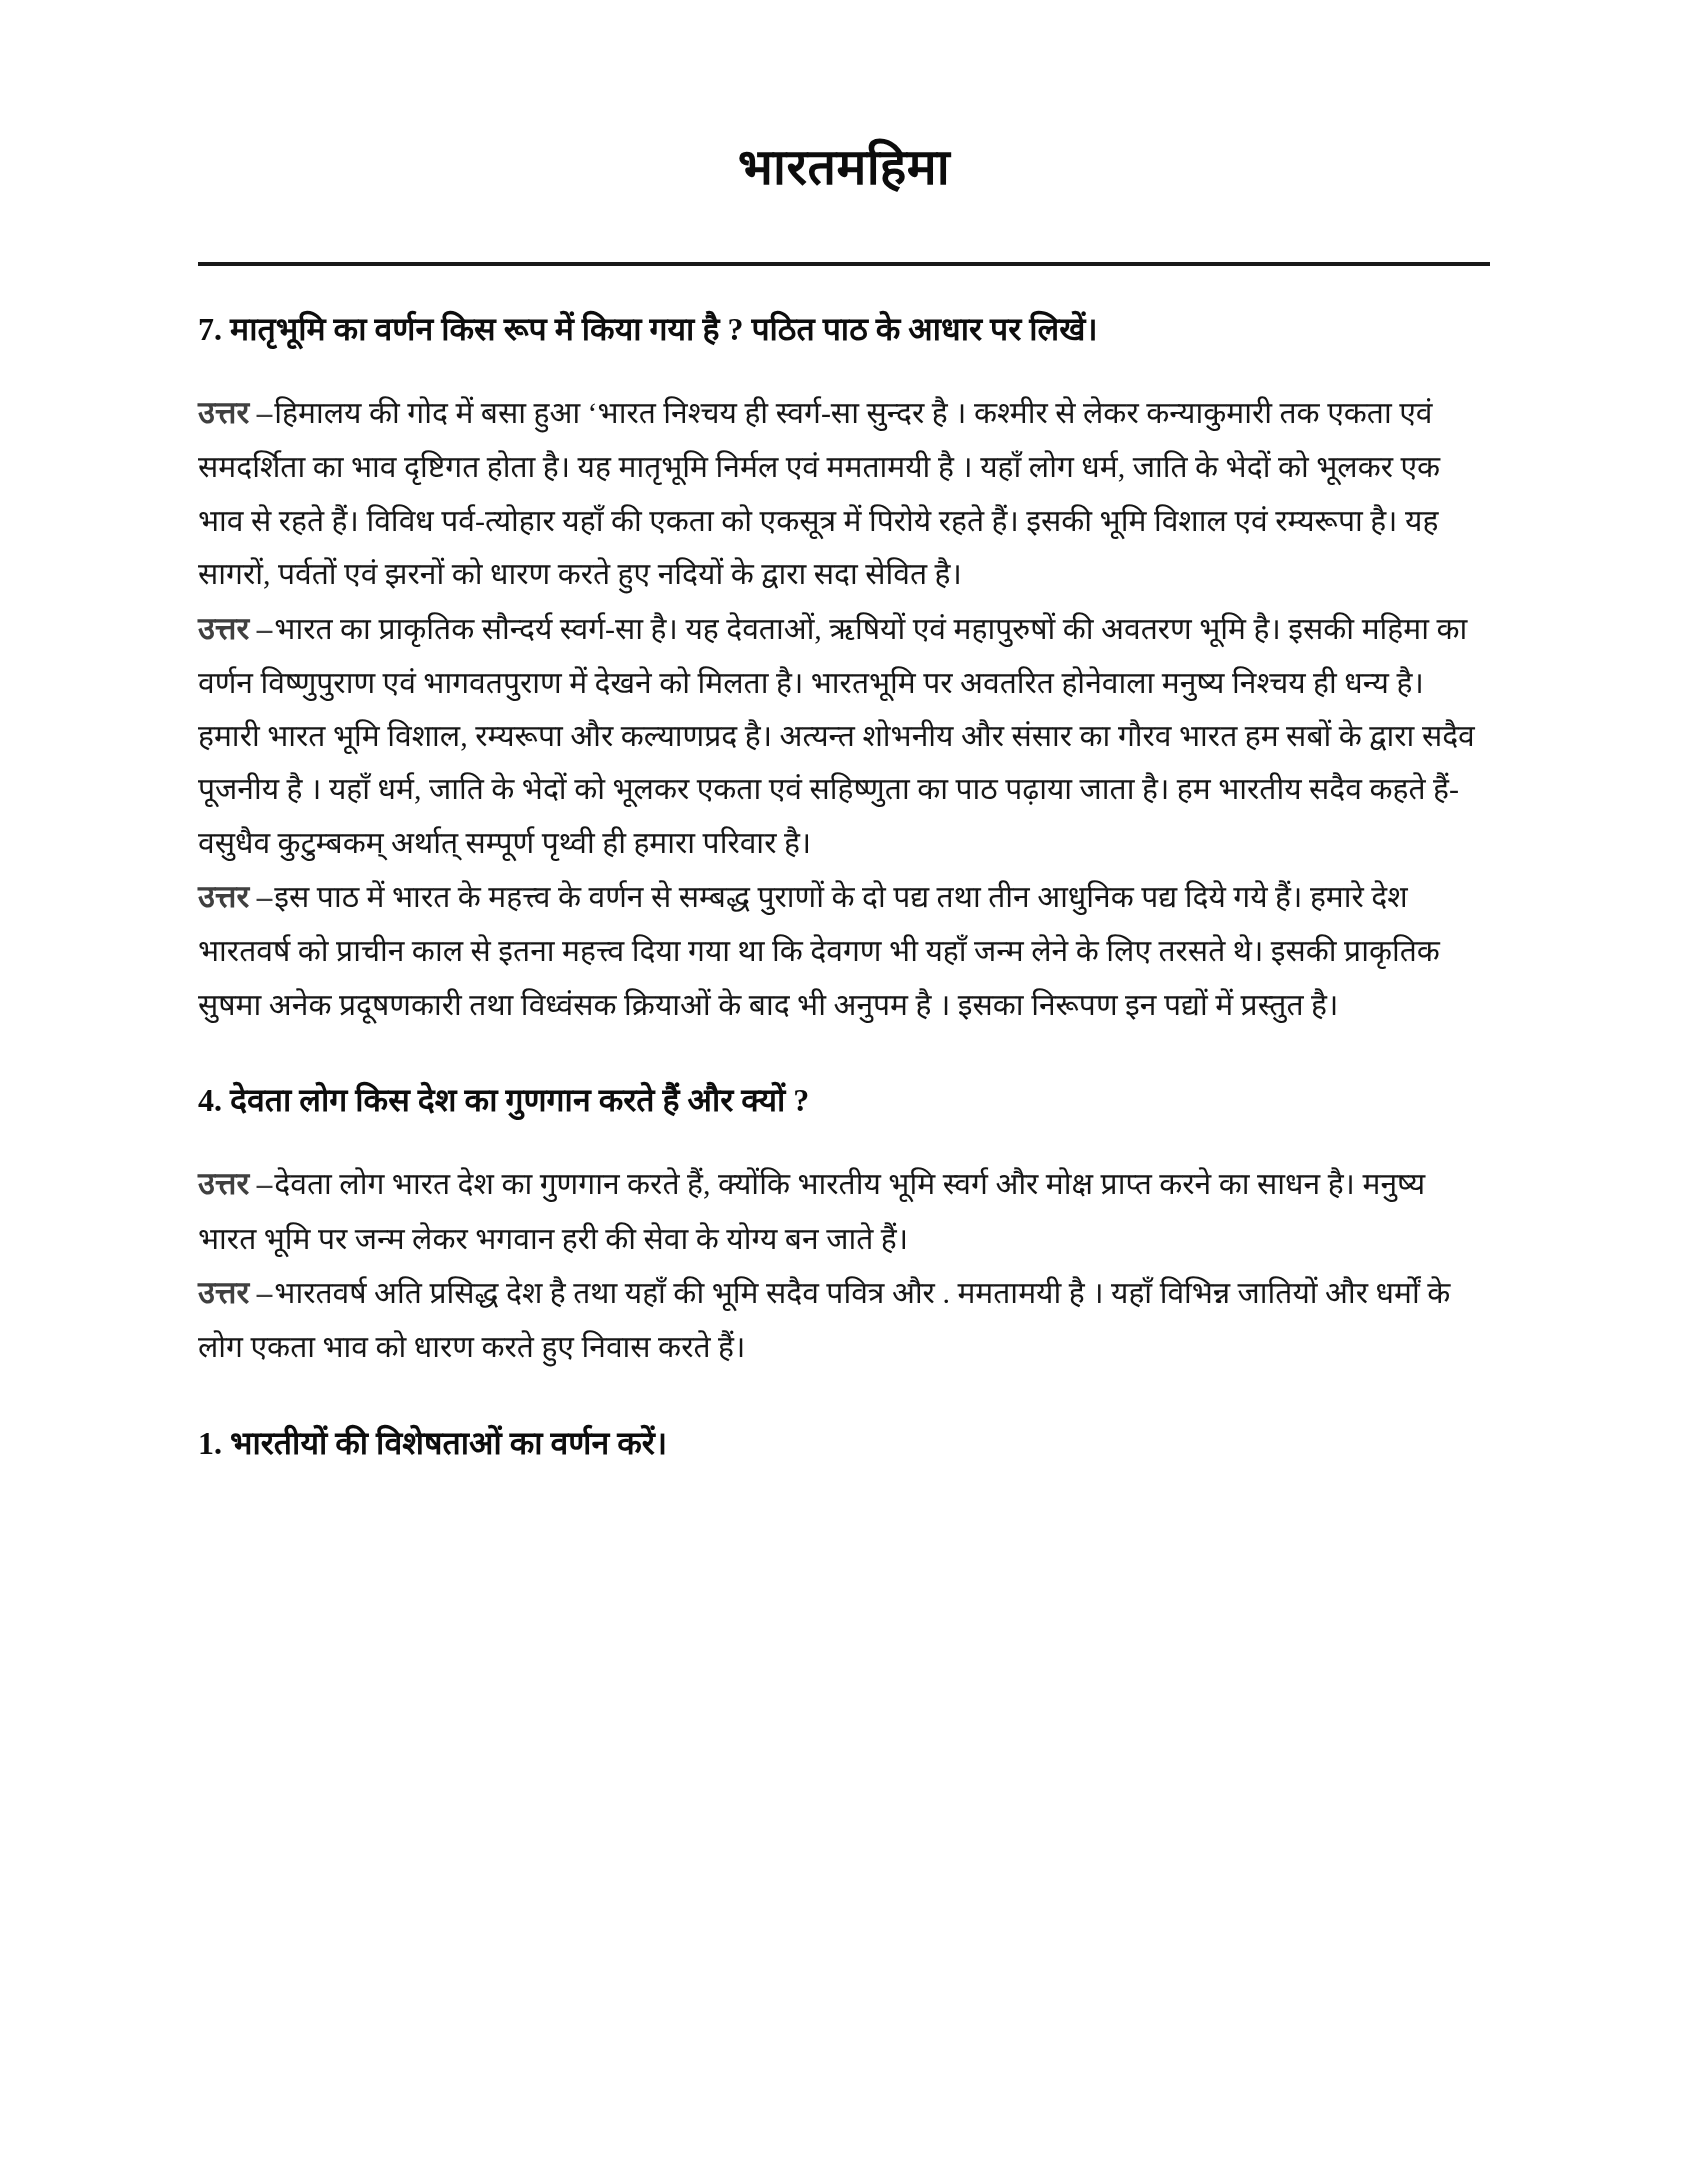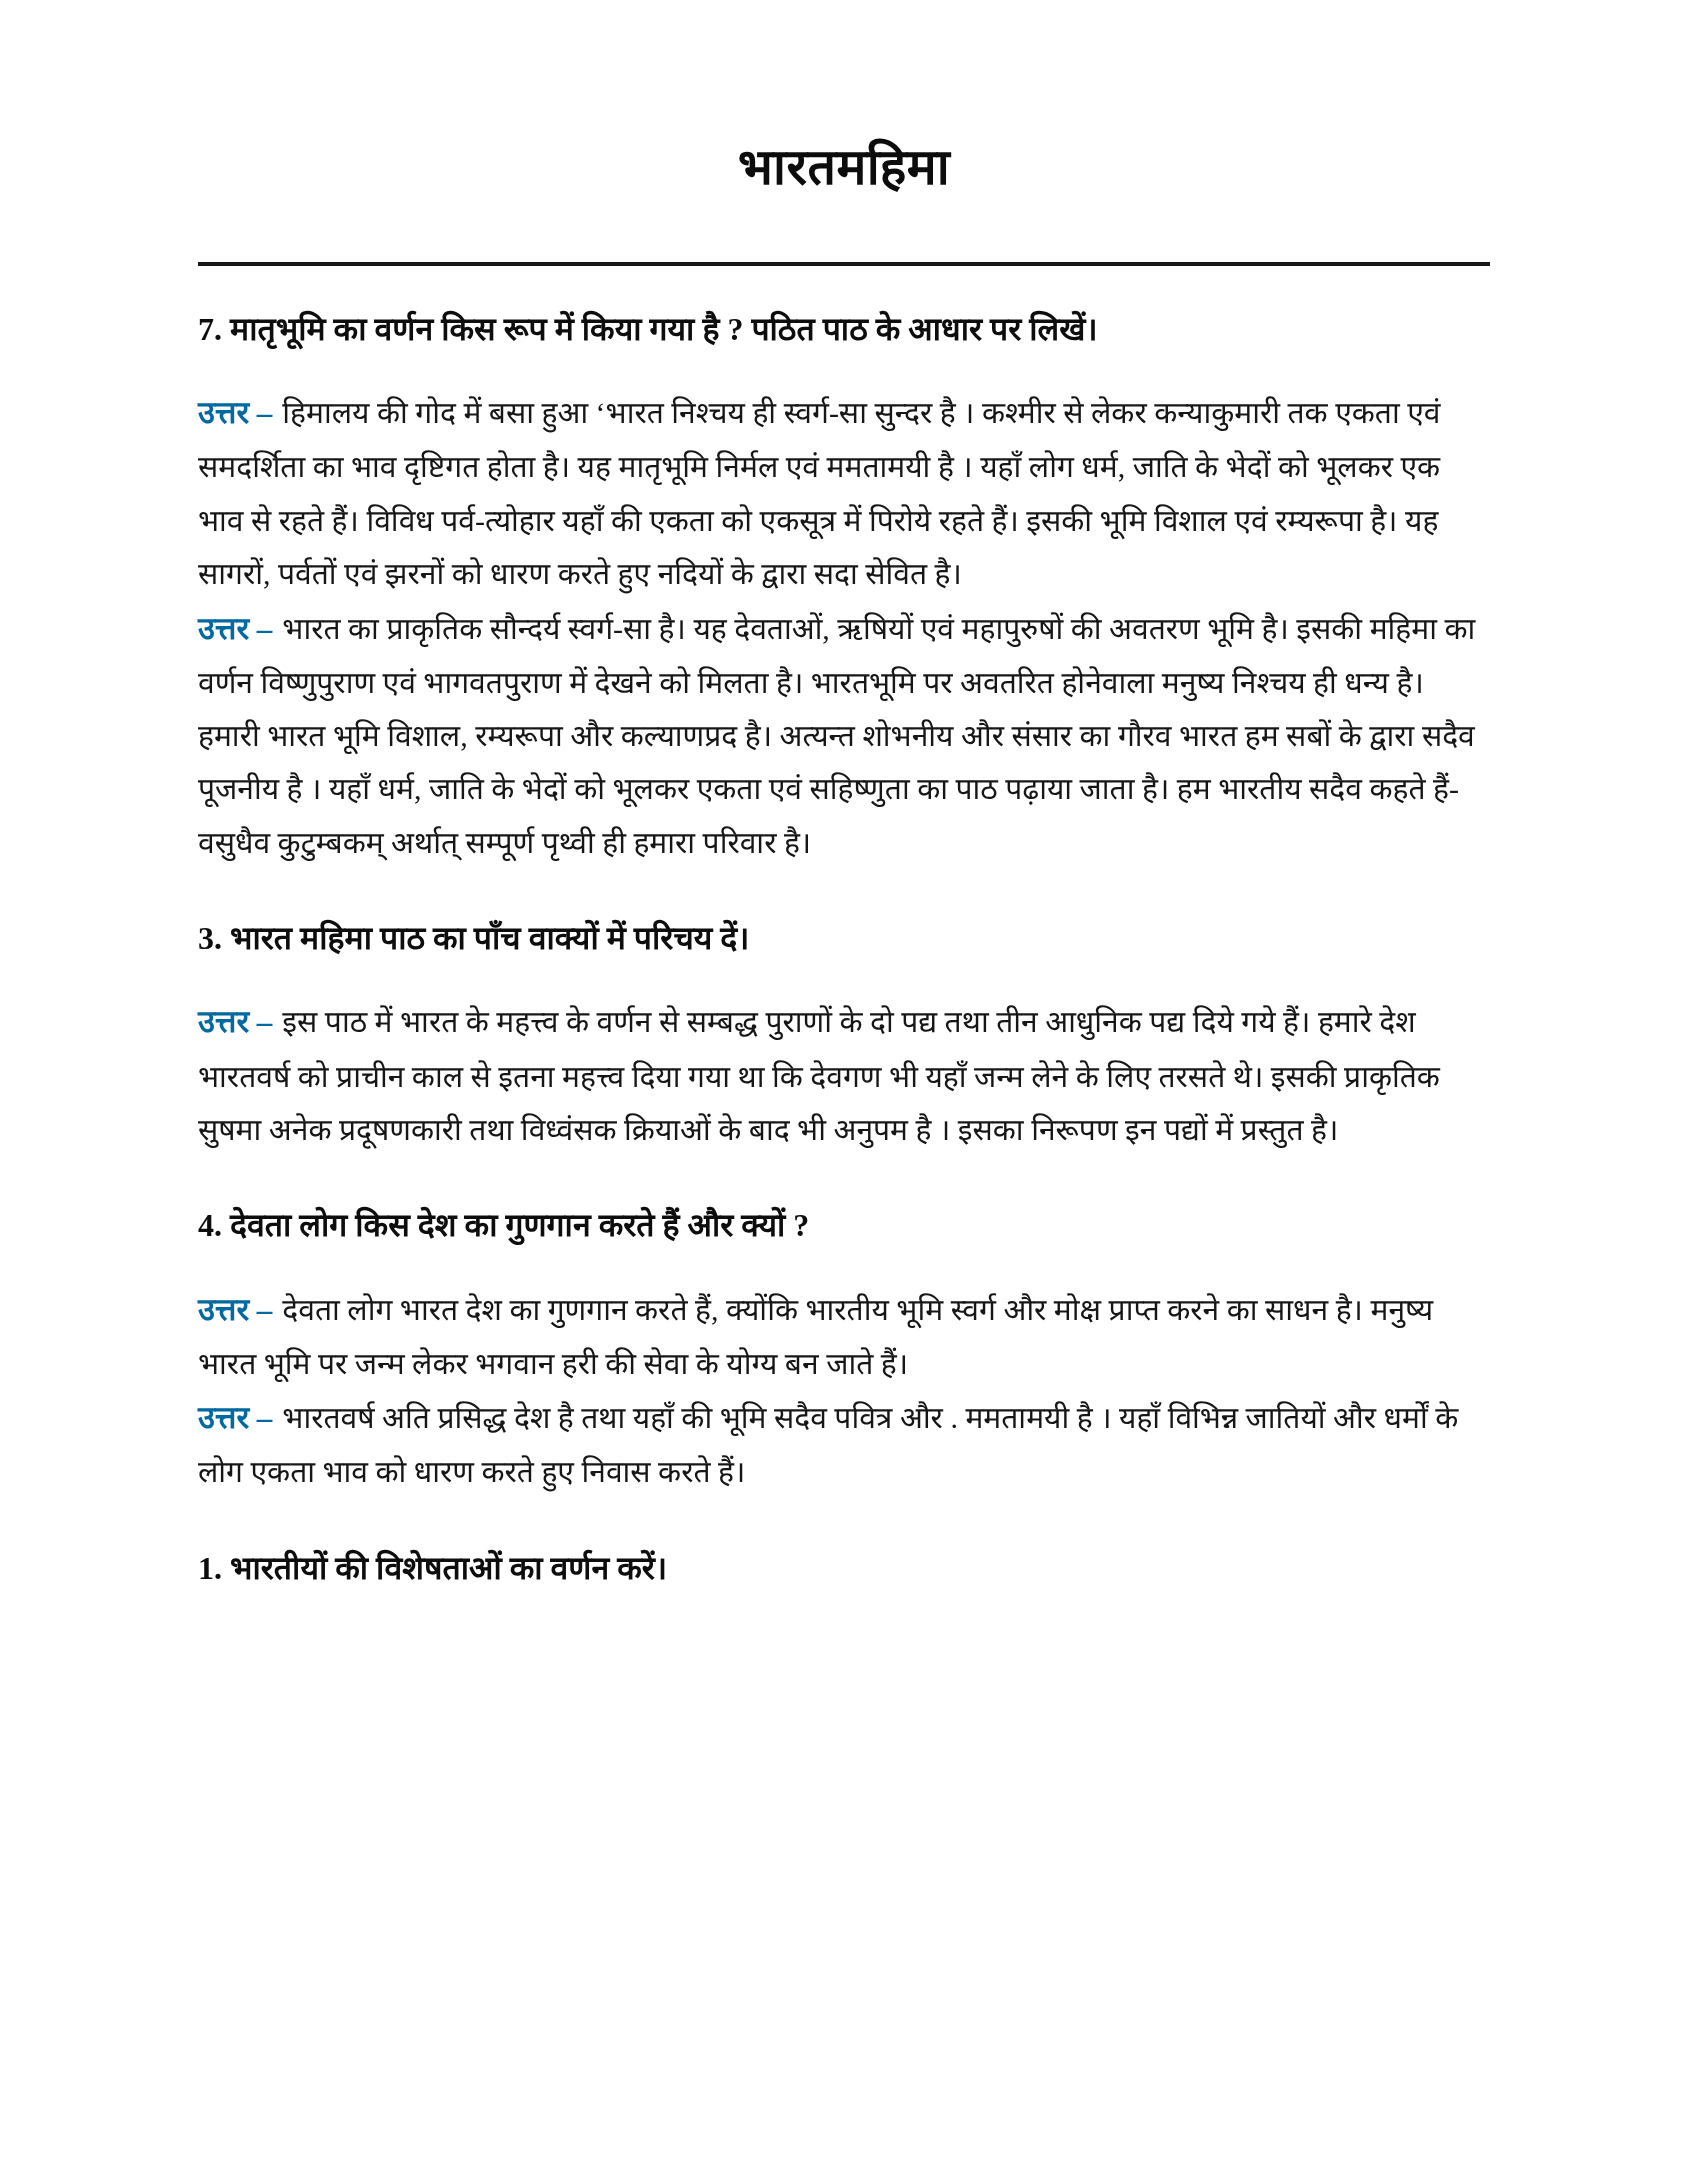--- a/index.html
+++ b/index.html
@@ -47,22 +47,22 @@
     margin: 0;
     font-size: 30px;
     font-weight: 400;
     line-height: 1.78;
     color: #161616;
     text-align: left;
   }
   .answer-label {
     font-weight: 700;
     font-size: 31px;
-    margin-right: 10px;
-    color: #0369a1;
+    margin-right: 2px;
+    color: #404040;
   }
   .qa-item:first-of-type .question {
     margin-top: 34px;
   }
 </style>
 </head>
 <body>
 
 <div class="page">
 
@@ -73,21 +73,20 @@
   <section class="qa-item">
     <h2 class="question">7. मातृभूमि का वर्णन किस रूप में किया गया है ? पठित पाठ के आधार पर लिखें।</h2>
     <p class="answer"><strong class="answer-label">उत्तर –</strong><span>हिमालय की गोद में बसा हुआ ‘भारत निश्चय ही स्वर्ग-सा सुन्दर है । कश्मीर से लेकर कन्याकुमारी तक एकता एवं समदर्शिता का भाव दृष्टिगत होता है। यह मातृभूमि निर्मल एवं ममतामयी है । यहाँ लोग धर्म, जाति के भेदों को भूलकर एक भाव से रहते हैं। विविध पर्व-त्योहार यहाँ की एकता को एकसूत्र में पिरोये रहते हैं। इसकी भूमि विशाल एवं रम्यरूपा है। यह सागरों, पर्वतों एवं झरनों को धारण करते हुए नदियों के द्वारा सदा सेवित है।</span></p>
   </section>
 
   <section class="qa-item">
     <p class="answer"><strong class="answer-label">उत्तर –</strong><span>भारत का प्राकृतिक सौन्दर्य स्वर्ग-सा है। यह देवताओं, ऋषियों एवं महापुरुषों की अवतरण भूमि है। इसकी महिमा का वर्णन विष्णुपुराण एवं भागवतपुराण में देखने को मिलता है। भारतभूमि पर अवतरित होनेवाला मनुष्य निश्चय ही धन्य है। हमारी भारत भूमि विशाल, रम्यरूपा और कल्याणप्रद है। अत्यन्त शोभनीय और संसार का गौरव भारत हम सबों के द्वारा सदैव पूजनीय है । यहाँ धर्म, जाति के भेदों को भूलकर एकता एवं सहिष्णुता का पाठ पढ़ाया जाता है। हम भारतीय सदैव कहते हैं-वसुधैव कुटुम्बकम् अर्थात् सम्पूर्ण पृथ्वी ही हमारा परिवार है।</span></p>
   </section>
 
   <section class="qa-item">
-    <h2 class="question">3. भारत महिमा पाठ का पाँच वाक्यों में परिचय दें।</h2>
     <p class="answer"><strong class="answer-label">उत्तर –</strong><span>इस पाठ में भारत के महत्त्व के वर्णन से सम्बद्ध पुराणों के दो पद्य तथा तीन आधुनिक पद्य दिये गये हैं। हमारे देश भारतवर्ष को प्राचीन काल से इतना महत्त्व दिया गया था कि देवगण भी यहाँ जन्म लेने के लिए तरसते थे। इसकी प्राकृतिक सुषमा अनेक प्रदूषणकारी तथा विध्वंसक क्रियाओं के बाद भी अनुपम है । इसका निरूपण इन पद्यों में प्रस्तुत है।</span></p>
   </section>
 
   <section class="qa-item">
     <h2 class="question">4. देवता लोग किस देश का गुणगान करते हैं और क्यों ?</h2>
     <p class="answer"><strong class="answer-label">उत्तर –</strong><span>देवता लोग भारत देश का गुणगान करते हैं, क्योंकि भारतीय भूमि स्वर्ग और मोक्ष प्राप्त करने का साधन है। मनुष्य भारत भूमि पर जन्म लेकर भगवान हरी की सेवा के योग्य बन जाते हैं।</span></p>
   </section>
 
   <section class="qa-item">
     <p class="answer"><strong class="answer-label">उत्तर –</strong><span>भारतवर्ष अति प्रसिद्ध देश है तथा यहाँ की भूमि सदैव पवित्र और . ममतामयी है । यहाँ विभिन्न जातियों और धर्मों के लोग एकता भाव को धारण करते हुए निवास करते हैं।</span></p>

